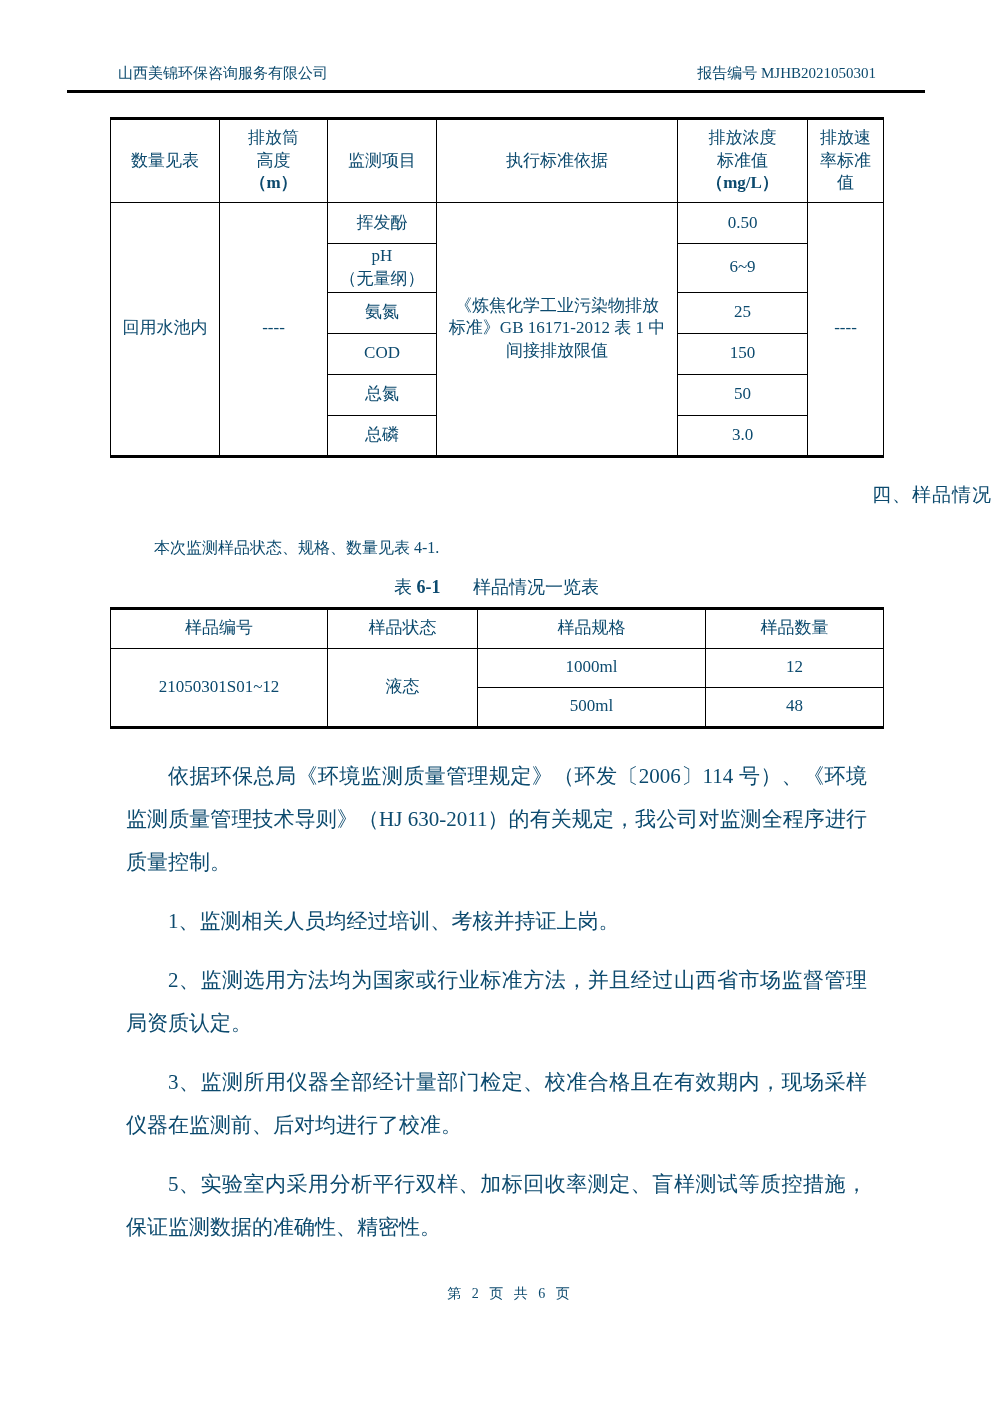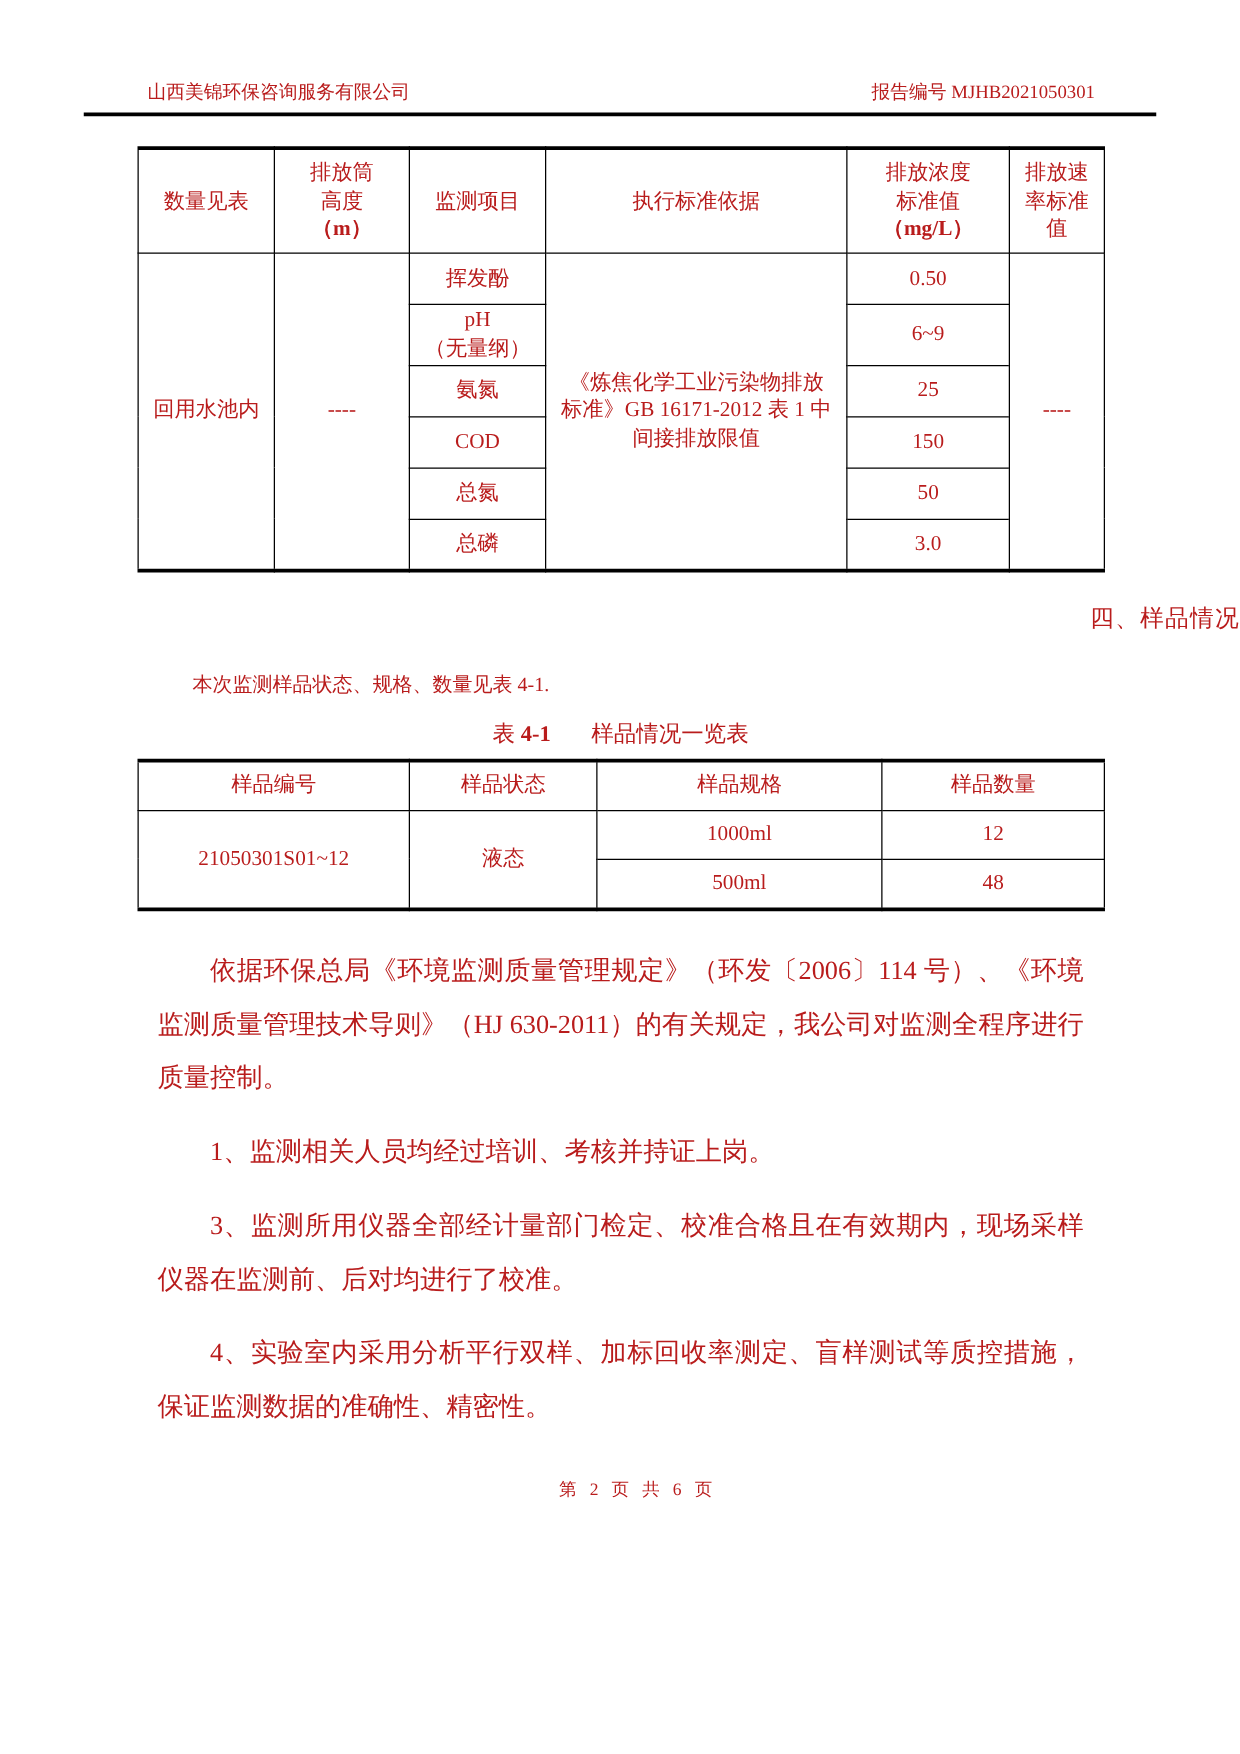--- a/index.html
+++ b/index.html
@@ -1,20 +1,20 @@
 <!DOCTYPE html>
 <html><head>
 <meta charset="utf-8">
 <style>
   html,body{margin:0;padding:0;background:#fff;}
   .page{
     position:relative;
     width:992px;height:1377px;
     background:#ffffff;
-    color:#b91c1c;
+    color:#0c4a6e;
     font-family:"Liberation Serif","DejaVu Serif",serif;
     overflow:hidden;
   }
   
   .header-row{
     padding:64px 116px 0 118px;
     display:flex;justify-content:space-between;align-items:flex-end;
     font-size:15px;
   }
   .header-rule{
@@ -136,21 +136,21 @@
       <td>3.0</td>
     </tr>
   </tbody>
     </table>
 
   <div class="sec-title">四、样品情况</div>
 
   <p class="intro">本次监测样品状态、规格、数量见表 4-1.</p>
 
   <div class="tbl-caption">
-    <span>表 </span><b>4-1</b><span class="cap-title">样品情况一览表</span>
+    <span>表 </span><b>6-1</b><span class="cap-title">样品情况一览表</span>
   </div>
 
   <table class="t2">
     <colgroup>
       <col style="width:217px">
         <col style="width:150px">
         <col style="width:228px">
         <col style="width:178px">
     </colgroup>
     <tbody>
@@ -170,19 +170,20 @@
       <td>500ml</td>
       <td>48</td>
     </tr>
   </tbody>
     </table>
 
 
   <div class="bodytext">
     <p>依据环保总局《环境监测质量管理规定》（环发〔2006〕114 号）、《环境监测质量管理技术导则》（HJ 630-2011）的有关规定，我公司对监测全程序进行质量控制。</p>
     <p>1、监测相关人员均经过培训、考核并持证上岗。</p>
+    <p>2、监测选用方法均为国家或行业标准方法，并且经过山西省市场监督管理局资质认定。</p>
     <p>3、监测所用仪器全部经计量部门检定、校准合格且在有效期内，现场采样仪器在监测前、后对均进行了校准。</p>
-    <p>4、实验室内采用分析平行双样、加标回收率测定、盲样测试等质控措施，保证监测数据的准确性、精密性。</p>
+    <p>5、实验室内采用分析平行双样、加标回收率测定、盲样测试等质控措施，保证监测数据的准确性、精密性。</p>
   </div>
 
   <div class="page-footer">第 2 页 共 6 页</div>
 
 </div>
 
 </body></html>

